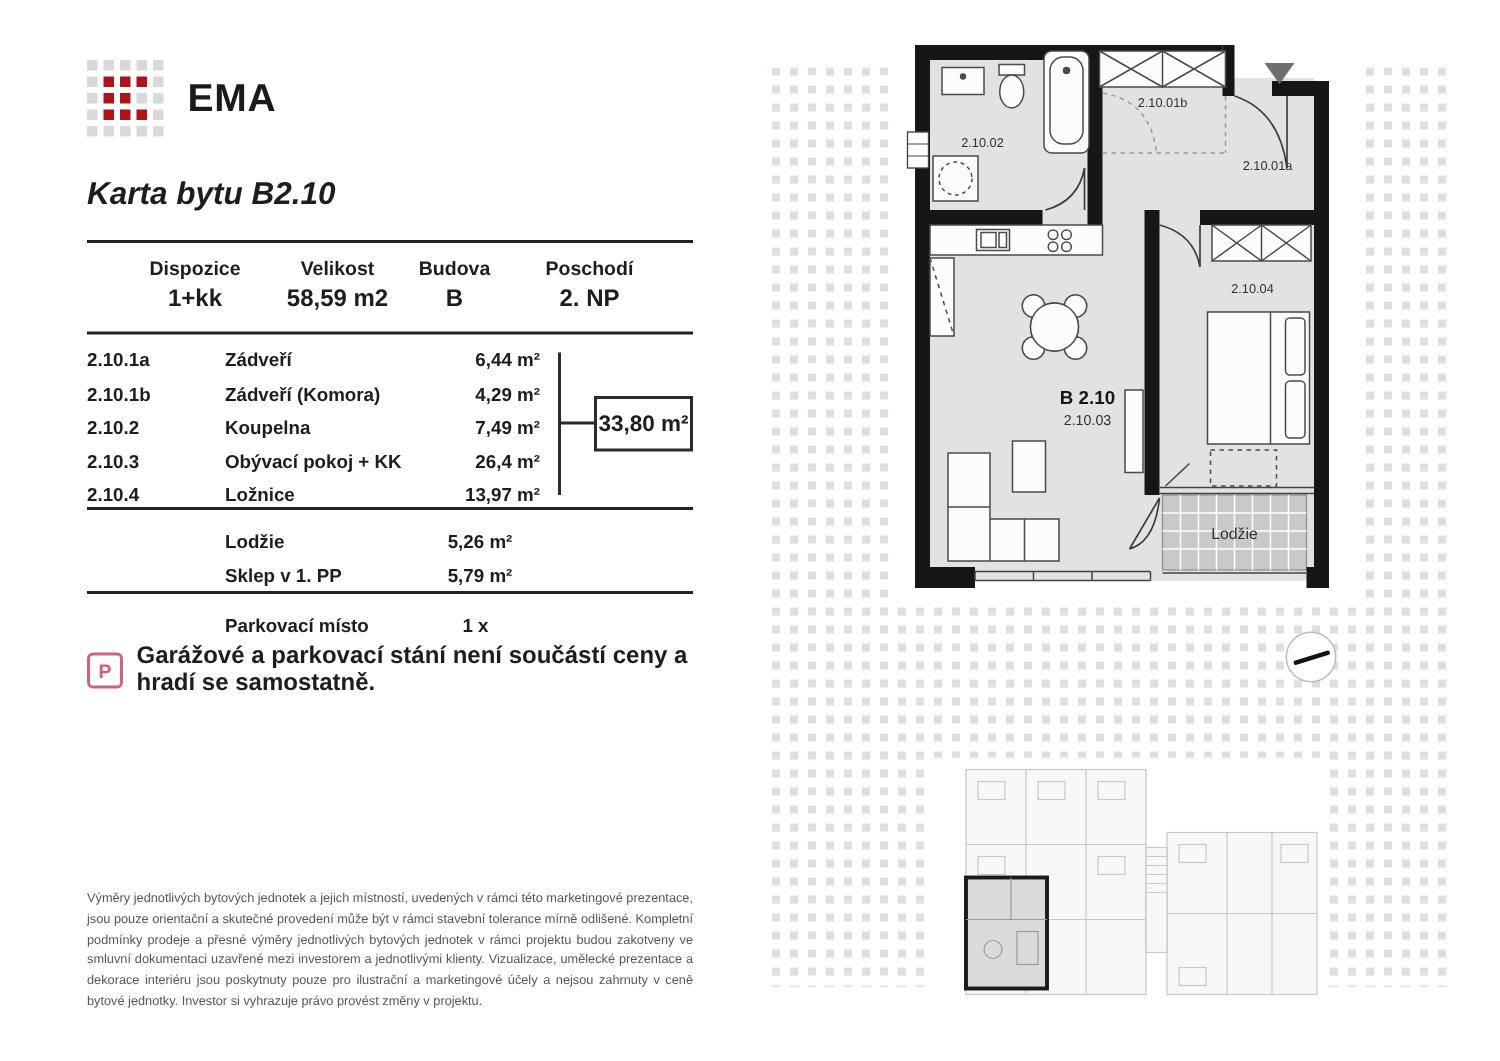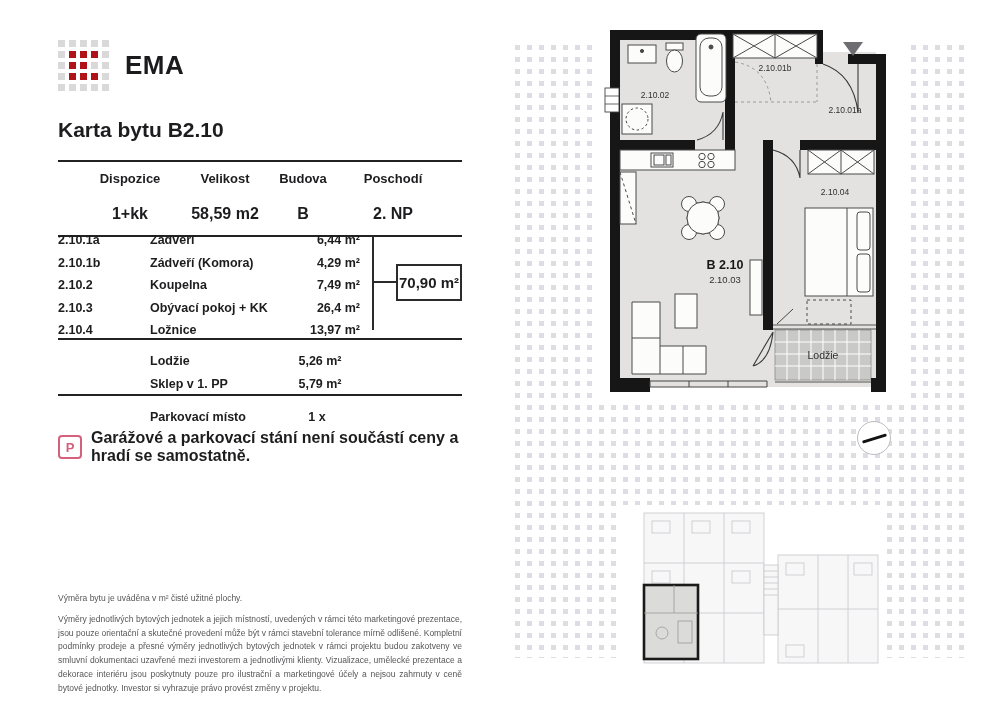--- a/index.html
+++ b/index.html
@@ -6,30 +6,30 @@
   .canvas{position:relative;width:1000px;height:699px;background:#fff;overflow:hidden;
           font-family:"Liberation Sans",sans-serif;color:#1d1d1f;}
 
   
   .logo-row{position:absolute;left:58px;top:40px;display:flex;align-items:center;gap:16px;}
   .logo-grid{display:grid;grid-template-columns:repeat(5,7px);grid-auto-rows:7px;gap:4px;}
   .logo-grid .dot{width:7px;height:7px;background:#d9d9d9;}
   .logo-grid .dot.red{background:#b11217;}
   .brand-name{font-size:26px;font-weight:bold;letter-spacing:.5px;color:#1b1b1d;}
 
-  .page-title{position:absolute;left:58px;top:118px;font-size:21px;font-weight:bold;}
+  .page-title{position:absolute;left:58px;top:118px;font-size:21px;font-weight:bold;font-style:italic;}
 
   .summary{position:absolute;left:58px;top:160px;width:404px;border-top:2px solid #222;
            border-bottom:2px solid #222;padding:9px 0 12px 0;
            display:grid;grid-template-columns:122px 90px 80px 112px;}
   .summary .cell{text-align:center;}
   .summary .cell:nth-child(1){padding-left:22px;}
   .summary .cell:nth-child(3){padding-right:14px;}
   .summary .cell:nth-child(4){padding-right:26px;}
-  .summary .lbl{font-size:13px;font-weight:bold;margin-bottom:19px;}
+  .summary .lbl{font-size:13px;font-weight:bold;margin-bottom:5px;}
   .summary .val{font-size:16px;font-weight:bold;}
 
   .rooms{position:absolute;left:58px;top:229px;width:404px;}
   .room-row{display:grid;grid-template-columns:92px 1fr 80px;width:302px;height:22.5px;
             align-items:center;font-size:12.5px;font-weight:bold;}
   .room-row .area{text-align:right;}
   .bracket-line{position:absolute;left:314px;top:6px;width:2px;height:95px;background:#2b2b2b;}
   .bracket-tick{position:absolute;left:314px;top:52px;width:24px;height:2px;background:#2b2b2b;}
   .total-box{position:absolute;left:338px;top:35px;width:62px;height:33px;border:2px solid #2b2b2b;
              display:flex;align-items:center;justify-content:center;font-size:15px;font-weight:bold;}
@@ -148,21 +148,21 @@
       <span>Obývací pokoj + KK</span>
       <span class="area">26,4 m²</span>
     </div>
     <div class="room-row">
       <span>2.10.4</span>
       <span>Ložnice</span>
       <span class="area">13,97 m²</span>
     </div>
     <div class="bracket-line"></div>
     <div class="bracket-tick"></div>
-    <div class="total-box">70,90 m²</div>
+    <div class="total-box">33,80 m²</div>
   </div>
 
   <div class="extras">
     <div class="extra-row">
       <span></span>
       <span>Lodžie</span>
       <span class="area">5,26 m²</span>
     </div>
     <div class="extra-row">
       <span></span>
@@ -178,21 +178,20 @@
       <span class="area">1 x</span>
     </div>
   </div>
 
   <div class="note">
     <span class="p-icon">P</span>
     <span class="note-text">Garážové a parkovací stání není součástí ceny a hradí se samostatně.</span>
   </div>
 
   <div class="disclaimer">
-    <p class="p1">Výměra bytu je uváděna v m² čisté užitné plochy.</p>
     <p class="p2">Výměry jednotlivých bytových jednotek a jejich místností, uvedených v rámci této marketingové prezentace, jsou pouze orientační a skutečné provedení může být v rámci stavební tolerance mírně odlišené. Kompletní podmínky prodeje a přesné výměry jednotlivých bytových jednotek v rámci projektu budou zakotveny ve smluvní dokumentaci uzavřené mezi investorem a jednotlivými klienty. Vizualizace, umělecké prezentace a dekorace interiéru jsou poskytnuty pouze pro ilustrační a marketingové účely a nejsou zahrnuty v ceně bytové jednotky. Investor si vyhrazuje právo provést změny v projektu.</p>
   </div>
 
   <svg class="plan-svg" width="310" height="390" viewBox="0 0 310 390">
     <rect x="0" y="0" width="310" height="390" fill="#ffffff"></rect>
 
     <rect x="20" y="23" width="261" height="352" fill="#e3e2e0"></rect>
     <rect x="220" y="14" width="71" height="26" fill="#ffffff"></rect>
 
     <g>

